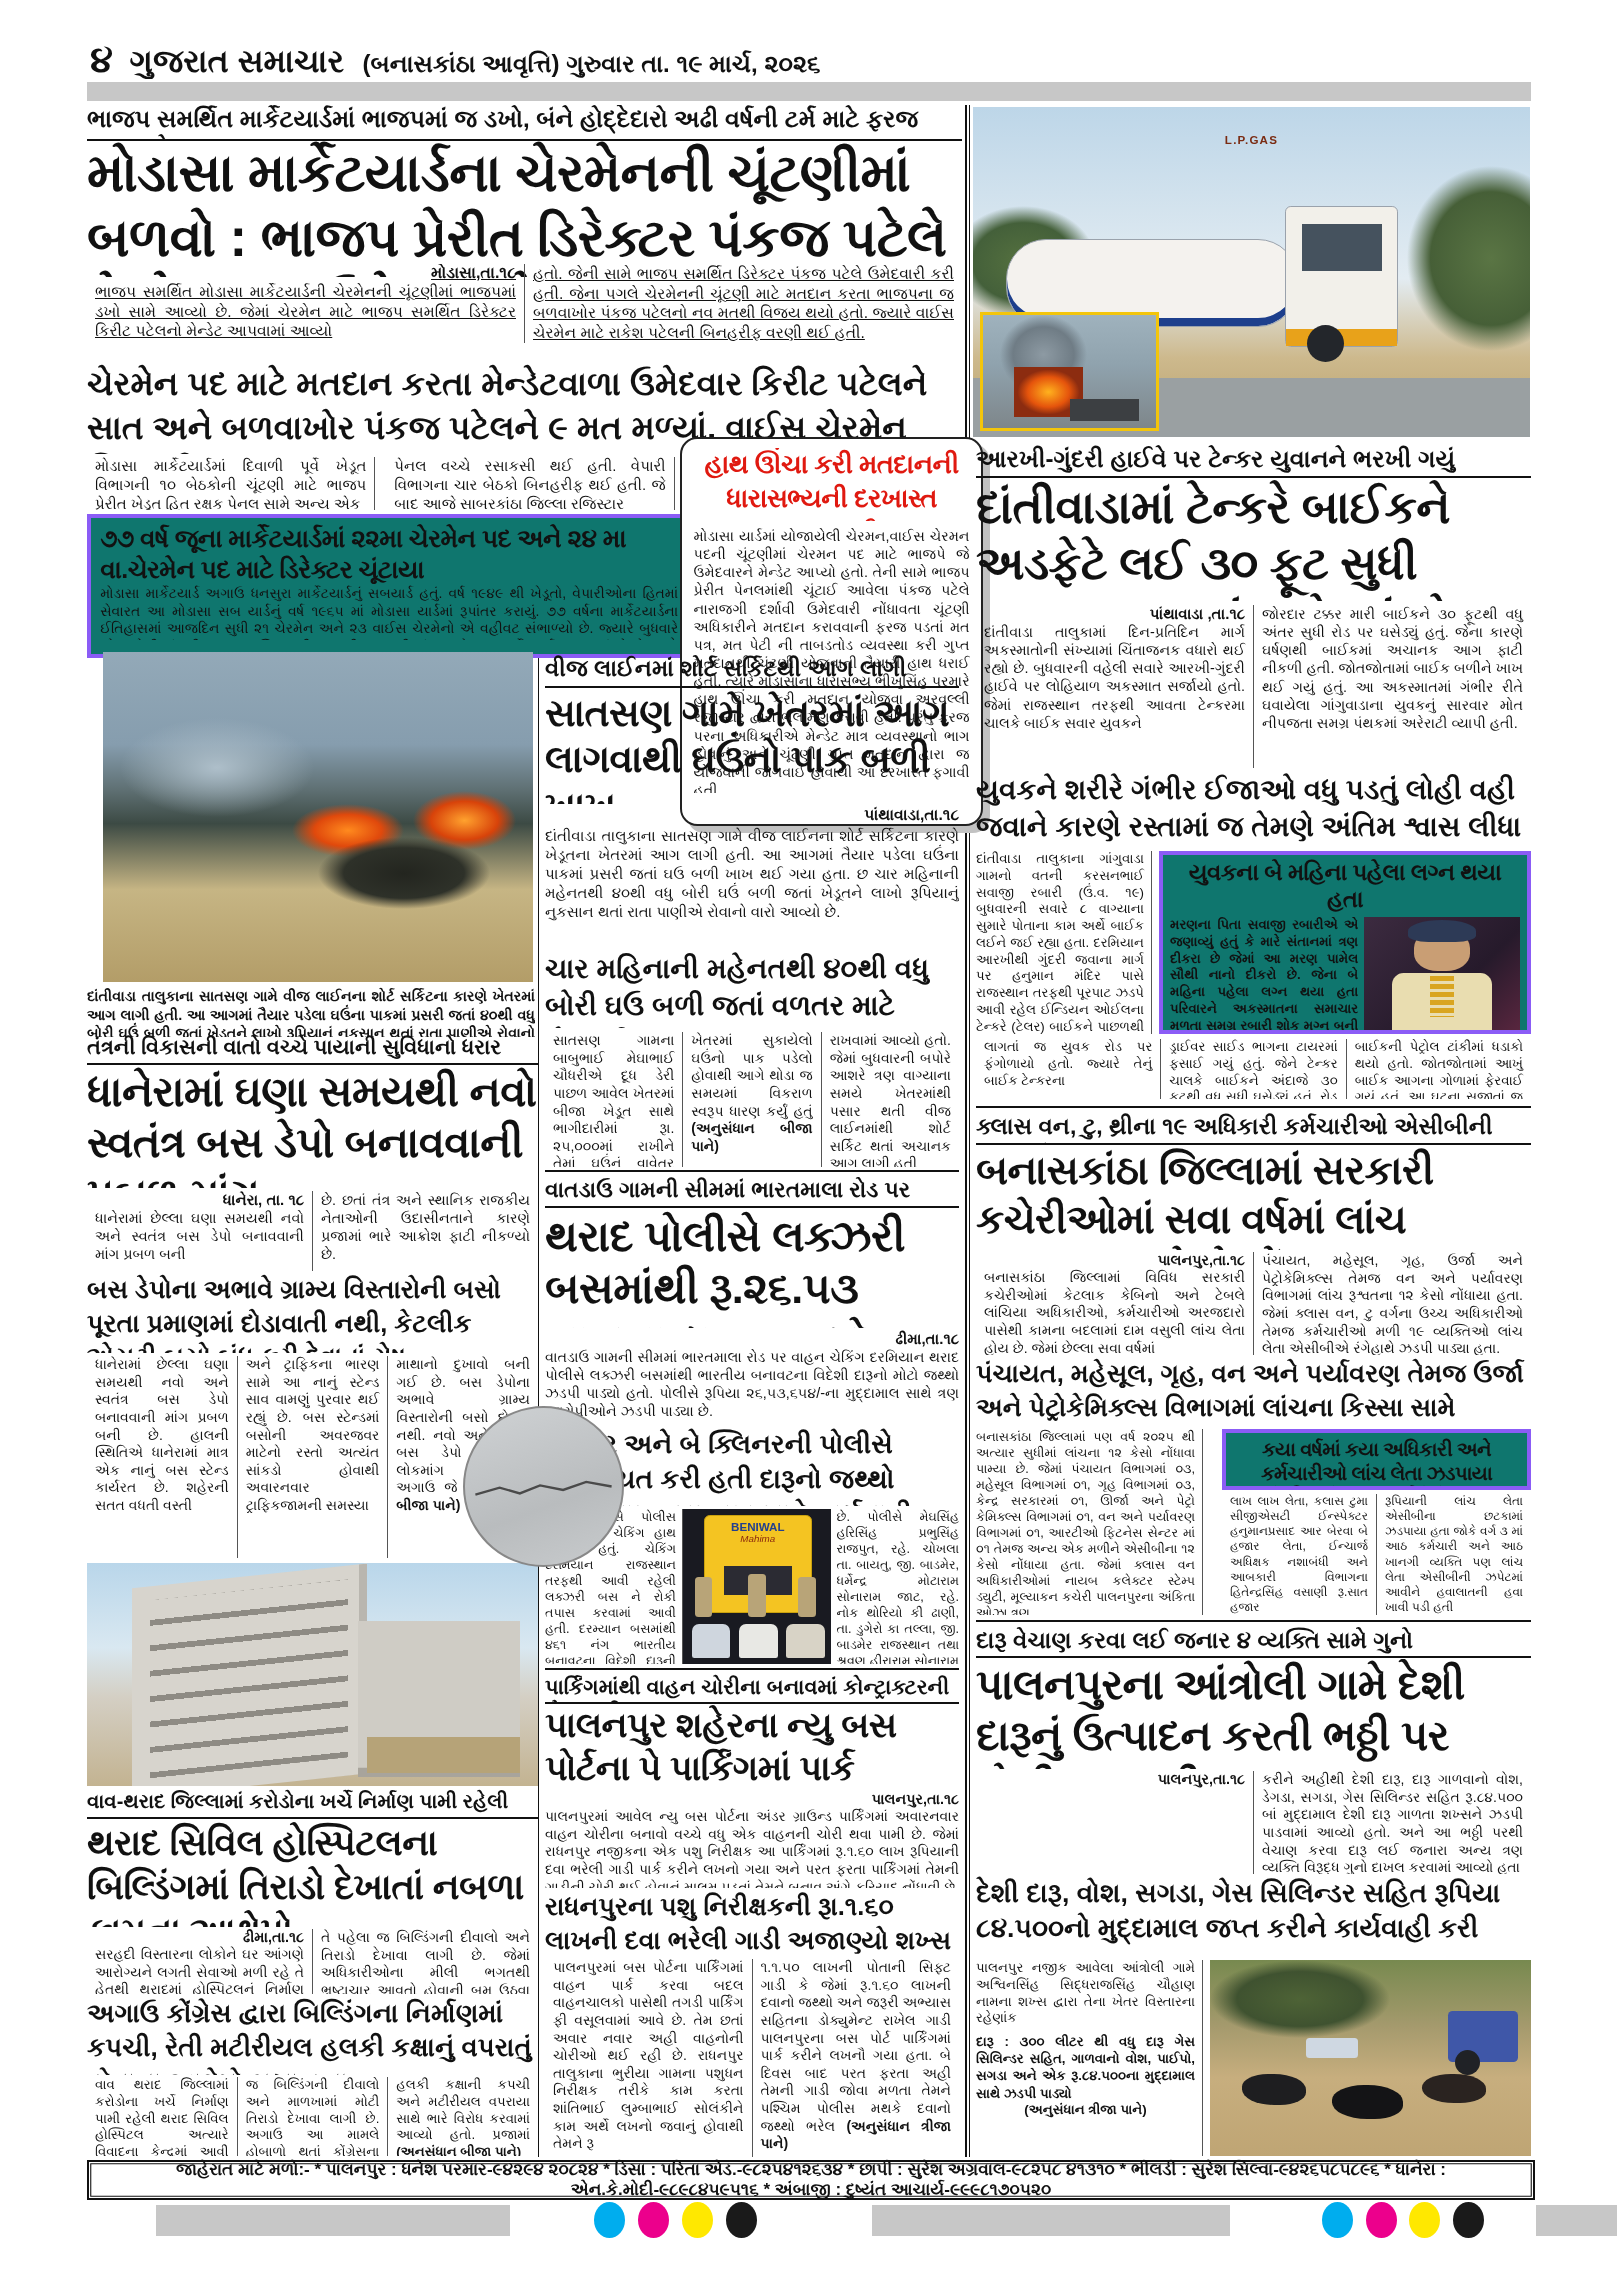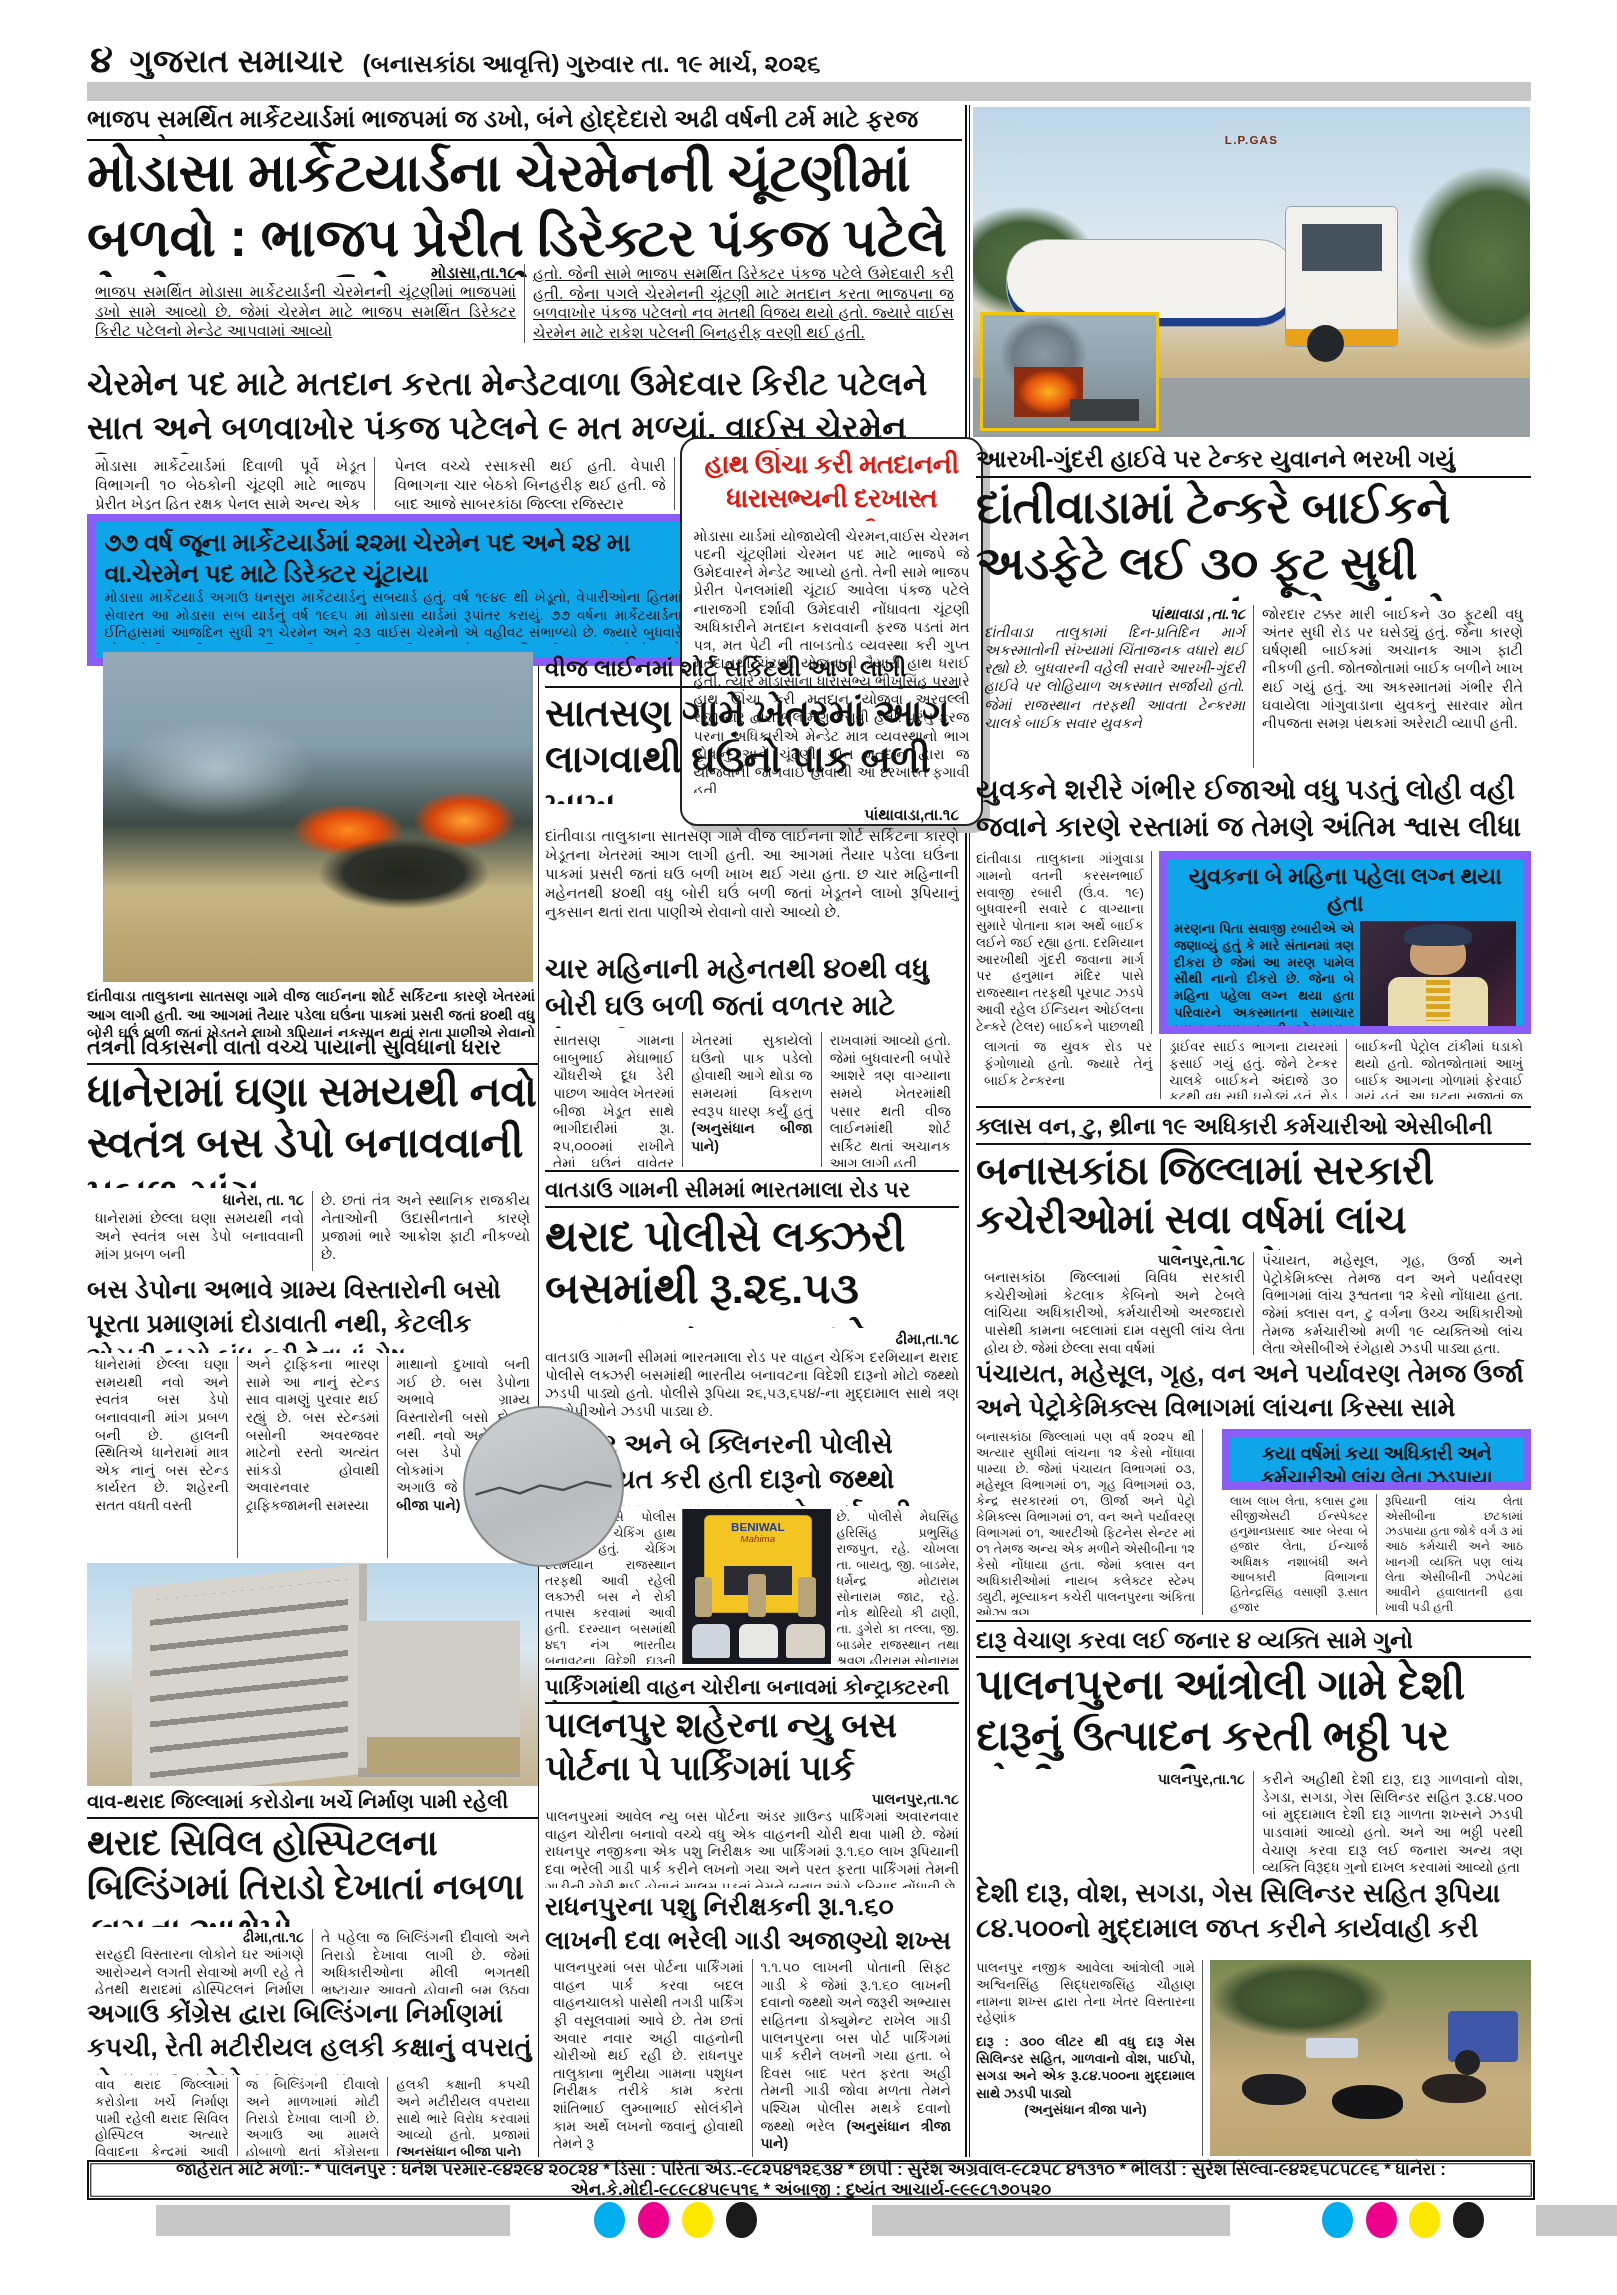--- a/index.html
+++ b/index.html
@@ -9,21 +9,21 @@
   .tb{position:absolute;overflow:hidden;}
   .kicker{font-weight:700;border-bottom:2.9px solid #111;line-height:1.2;}
   .hl{font-weight:700;line-height:1.22;letter-spacing:-0.6px;}
   .sub{font-weight:700;line-height:1.32;}
   .dt{font-weight:700;text-align:right;}
   .body{line-height:1.26;text-align:justify;}
   .cols{display:flex;}
   .col{flex:1;padding:0 8px;border-right:1.2px solid #555;overflow:hidden;}
   .col:last-child{border-right:none;}
   .cont{font-weight:700;}
-  .ybox{border:8px solid #8b5cf6;background:#0ea5e9;}
+  .ybox{border:4px solid #8b5cf6;background:#0f766e;}
   .rbox{border:2.3px solid #222;border-radius:17.3px;box-shadow:7px 7px 0 #c2c2c2;background:#fff;}
   .rule-h{position:absolute;background:#111;height:2.3px;}
   .rule-v{position:absolute;background:#111;width:1.7px;}
   .graybar{position:absolute;background:#c7c7c7;}
   .dot{position:absolute;width:31px;height:36px;border-radius:50%;}
   .photo{position:absolute;overflow:hidden;}
   .caption{font-weight:700;line-height:1.3;text-align:justify;}
   .red{color:#e01910;}
   .center{text-align:center;}
 </style>
@@ -205,21 +205,21 @@
     <div class="photo" style="left:7px;bottom:5.8px;width:173px;height:113px;border:3.5px solid #f3c50b;background:linear-gradient(180deg,#9fb2bd 0%,#8fa2ad 45%,#7e868a 100%);">
       <div class="abs" style="left:10%;top:0;width:50%;height:70%;background:radial-gradient(closest-side,#8d9aa3,#6f7c85 70%,transparent);"></div>
       <div class="abs" style="left:18%;top:46%;width:40%;height:44%;background:radial-gradient(closest-side,#ffb21e,#e5540c 60%,#8c2c10 90%);"></div>
       <div class="abs" style="left:50%;top:74%;width:40%;height:20%;background:#3c3f42;"></div>
     </div>
   </div>
 
   <div class="tb kicker" style="left:976px;top:445px;width:555px;height:31px;font-size:24px;">આરખી-ગુંદરી હાઈવે પર ટેન્કર યુવાનને ભરખી ગયું</div>
   <div class="tb hl" style="left:976px;top:479px;width:555px;height:122px;font-size:46px;">દાંતીવાડામાં ટેન્કરે બાઈકને અડફેટે લઈ ૩૦ ફૂટ સુધી ઢસડતા સળગ્યું : એકનું મોત</div>
   <div class="abs cols" style="left:976px;top:605px;width:555px;height:163px;">
-    <div class="col" style="overflow:hidden;font-style:italic;">
+    <div class="col" style="overflow:hidden;">
       <div class="dt" style="font-size:15px;">પાંથાવાડા ,તા.૧૮</div>
       <div class="body" style="font-size:14.4px;">દાંતીવાડા તાલુકામાં દિન-પ્રતિદિન માર્ગ અકસ્માતોની સંખ્યામાં ચિંતાજનક વધારો થઈ રહ્યો છે. બુધવારની વહેલી સવારે આરખી-ગુંદરી હાઈવે પર લોહિયાળ અકસ્માત સર્જાયો હતો. જેમાં રાજસ્થાન તરફથી આવતા ટેન્કરમા ચાલકે બાઈક સવાર યુવકને</div>
     </div>
     <div class="col body" style="font-size:14.4px;">જોરદાર ટક્કર મારી બાઈકને ૩૦ ફૂટથી વધુ અંતર સુધી રોડ પર ઘસેડ્યું હતું. જેના કારણે ઘર્ષણથી બાઈકમાં અચાનક આગ ફાટી નીકળી હતી. જોતજોતામાં બાઈક બળીને ખાખ થઈ ગયું હતું. આ અકસ્માતમાં ગંભીર રીતે ઘવાયેલા ગાંગુવાડાના યુવકનું સારવાર મોત નીપજતા સમગ્ર પંથકમાં અરેરાટી વ્યાપી હતી.</div>
   </div>
   <div class="tb sub" style="left:976px;top:772px;width:555px;height:76px;font-size:28px;">યુવકને શરીરે ગંભીર ઈજાઓ વધુ પડતું લોહી વહી જવાને કારણે રસ્તામાં જ તેમણે અંતિમ શ્વાસ લીધા</div>
 
   <div class="abs" style="left:976px;top:851px;width:555px;height:183px;display:flex;">
     <div class="body" style="width:168px;font-size:13.3px;overflow:hidden;padding-right:7px;border-right:1.2px solid #555;">દાંતીવાડા તાલુકાના ગાંગુવાડા ગામનો વતની કરસનભાઈ સવાજી રબારી (ઉં.વ. ૧૯) બુધવારની સવારે ૮ વાગ્યાના સુમારે પોતાના કામ અર્થે બાઈક લઈને જઈ રહ્યા હતા. દરમિયાન આરખીથી ગુંદરી જવાના માર્ગ પર હનુમાન મંદિર પાસે રાજસ્થાન તરફથી પૂરપાટ ઝડપે આવી રહેલ ઈન્ડિયન ઓઈલના ટેન્કરે (ટેલર) બાઈકને પાછળથી જોરદાર ટક્કર મારી હતી. અકસ્માત એટલો ભયાનક હતો કે ટક્કર</div>
     <div class="ybox" style="flex:1;margin-left:7px;padding:3.5px 7px;position:relative;overflow:hidden;">

